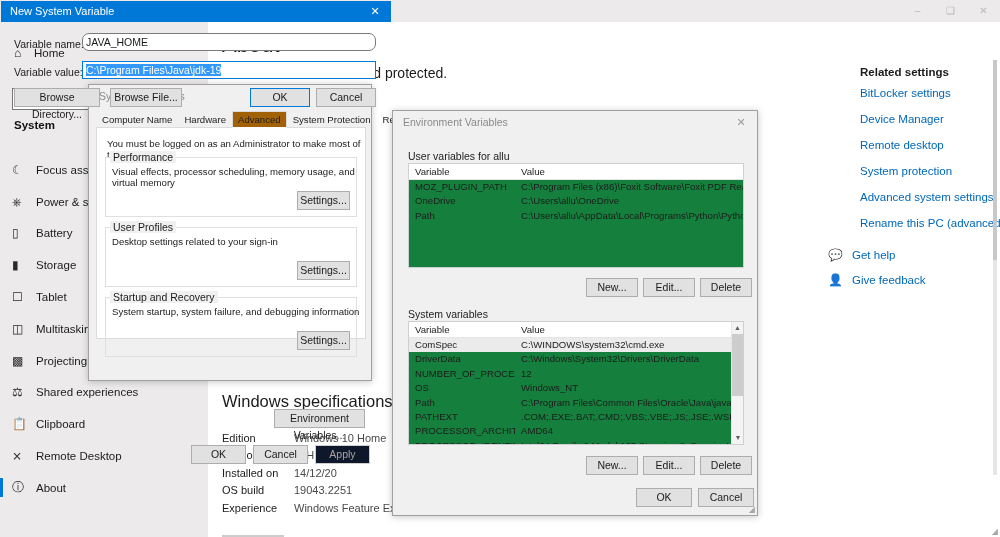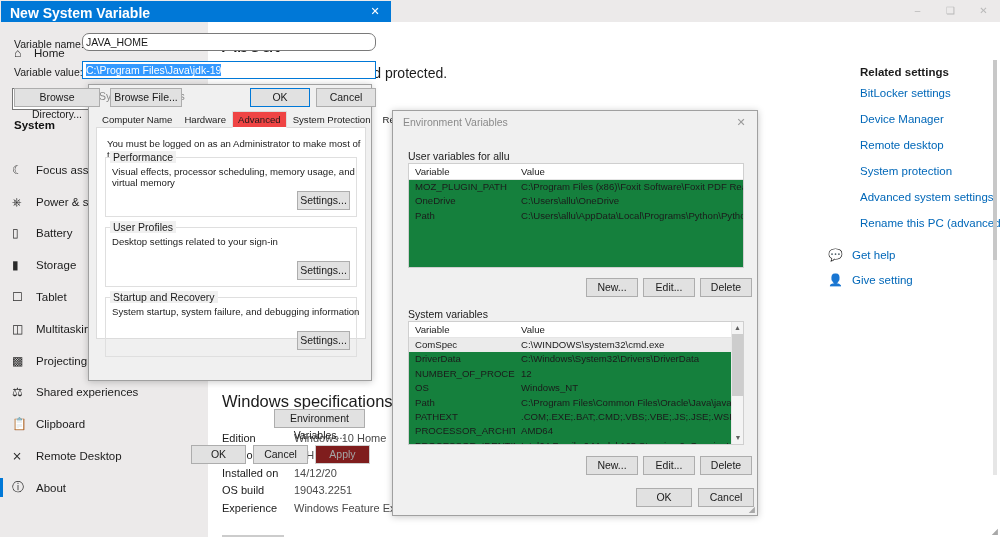--- a/index.html
+++ b/index.html
@@ -107,30 +107,30 @@
   
   .dlg { position: absolute; background: #f0f0f0; border: 1px solid #a0a0a0; box-shadow: 0 1px 7px rgba(0,0,0,.22); }
   .dlg-tb { position: relative; height: 24px; background: #f0f0f0; }
   .dlg-tb .t { position: absolute; left: 10px; top: 5px; font-size: 10.5px; color: #8a8a8a; }
   .dlg-tb .x { position: absolute; right: 4px; top: 2px; width: 24px; height: 18px; text-align: center; line-height: 18px; font-size: 11px; color: #9a9a9a; }
   .btn {
     background: #e1e1e1; border: 1px solid #adadad; color: #1b1b1b;
     font-family: "Liberation Sans", sans-serif; font-size: 10.5px;
     height: 19px; line-height: 17px; text-align: center;
   }
-  .btn.disabled { color: #a5a5a5; border-color: #cfcfcf; background:#7f1d1d; }
+  .btn.disabled { color: #a5a5a5; border-color: #cfcfcf; background:#0f172a; }
   .btn.default { border: 1px solid #0078d7; }
   .group-box { position: absolute; border: 1px solid #dfdfdf; }
   .group-label { position: absolute; background: #f0f0f0; padding: 0 3px; font-size: 10.5px; color: #1b1b1b; }
 
   
   #sysprops { left: 88px; top: 84px; width: 284px; height: 297px; }
   .tabstrip { position: absolute; left: 7px; top: 26px; width: 270px; height: 17px; display: flex; }
   .tab { font-size: 9.6px; color: #1b1b1b; padding: 2px 5px 3px 5px; border: 1px solid transparent; white-space: nowrap; }
-  .tab.active { background: #ef4444; border: 1px solid #dcdcdc; border-bottom-color: #fff; position: relative; z-index: 2; }
+  .tab.active { background: #a16207; border: 1px solid #dcdcdc; border-bottom-color: #fff; position: relative; z-index: 2; }
   .tabpanel { position: absolute; left: 7px; top: 42px; width: 270px; height: 212px; background: #fff; border: 1px solid #dcdcdc; }
   .tp-note { position: absolute; left: 10px; top: 10px; font-size: 9.6px; color: #1b1b1b; }
   .gb-text { position: absolute; font-size: 9.6px; color: #1b1b1b; }
 
   
   #envvars { left: 392px; top: 110px; width: 366px; height: 406px; }
   .ev-section-label { position: absolute; font-size: 10.5px; color: #1b1b1b; }
   .grid { position: absolute; background: #15803d; border: 1px solid #cfcfcf; overflow: hidden; }
   .grid-hdr { display: flex; height: 16px; border-bottom: 1px solid #e5e5e5; background: #fff; }
   .grid-hdr div { font-size: 9.6px; color: #1b1b1b; padding: 2px 0 0 6px; }
@@ -140,21 +140,21 @@
   .c1 { width: 106px; flex: none; }
   .c2 { flex: 1; }
   .vsb { position: absolute; right: 0; top: 0; width: 12px; bottom: 0; background: #f4f4f4; border-left: 1px solid #e8e8e8; }
   .vsb .arw { height: 12px; text-align: center; font-size: 7px; color: #606060; line-height: 12px; }
   .vsb .arw.bot { position: absolute; bottom: 0; width: 12px; }
   .vsb .thumb { position: absolute; left: 0; width: 12px; background: #cdcdcd; }
 
   
   #newvar { left: 302px; top: 210px; width: 392px; height: 110px; border: 1px solid #b0b0b0; background:#f0f0f0; }
   #newvar .tb { position: relative; height: 21px; background: #0078d7; }
-  #newvar .tb .t { position: absolute; left: 9px; top: 4px; font-size: 14px; color: #fff; font-weight: bold; }
+  #newvar .tb .t { position: absolute; left: 9px; top: 4px; font-size: 11px; color: #fff; }
   #newvar .tb .x { position: absolute; right: 3px; top: 2px; width: 26px; height: 17px; text-align: center; line-height: 17px; font-size: 11px; color: #fff; }
   .nv-lbl { position: absolute; font-size: 10.5px; color: #1b1b1b; }
   .nv-input {
     position: absolute; background: #fff; border: 1px solid #7a7a7a;
     height: 18px; font-size: 10.5px; color: #1b1b1b;
     font-family: "Liberation Sans", sans-serif;
     padding: 0 3px; line-height: 16px; outline: none;
   }
   .nv-input.focused { border: 1px solid #0078d7; }
   .sel-text { background: #3399ff; color: #fff; }
@@ -276,21 +276,21 @@
         <a href="#">Advanced system settings</a>
         <a href="#">Rename this PC (advanced)</a>
       </div>
       <div class="helpblock">
         <div class="helprow">
           <span class="ic">💬</span>
           <span class="lb">Get help</span>
         </div>
         <div class="helprow">
           <span class="ic">👤</span>
-          <span class="lb">Give setting</span>
+          <span class="lb">Give feedback</span>
         </div>
       </div>
     </div>
 
     <div class="scroll-track"></div>
     <div class="scroll-thumb"></div>
   </div>
 
   <div class="dlg" id="sysprops">
     <div class="dlg-tb">

